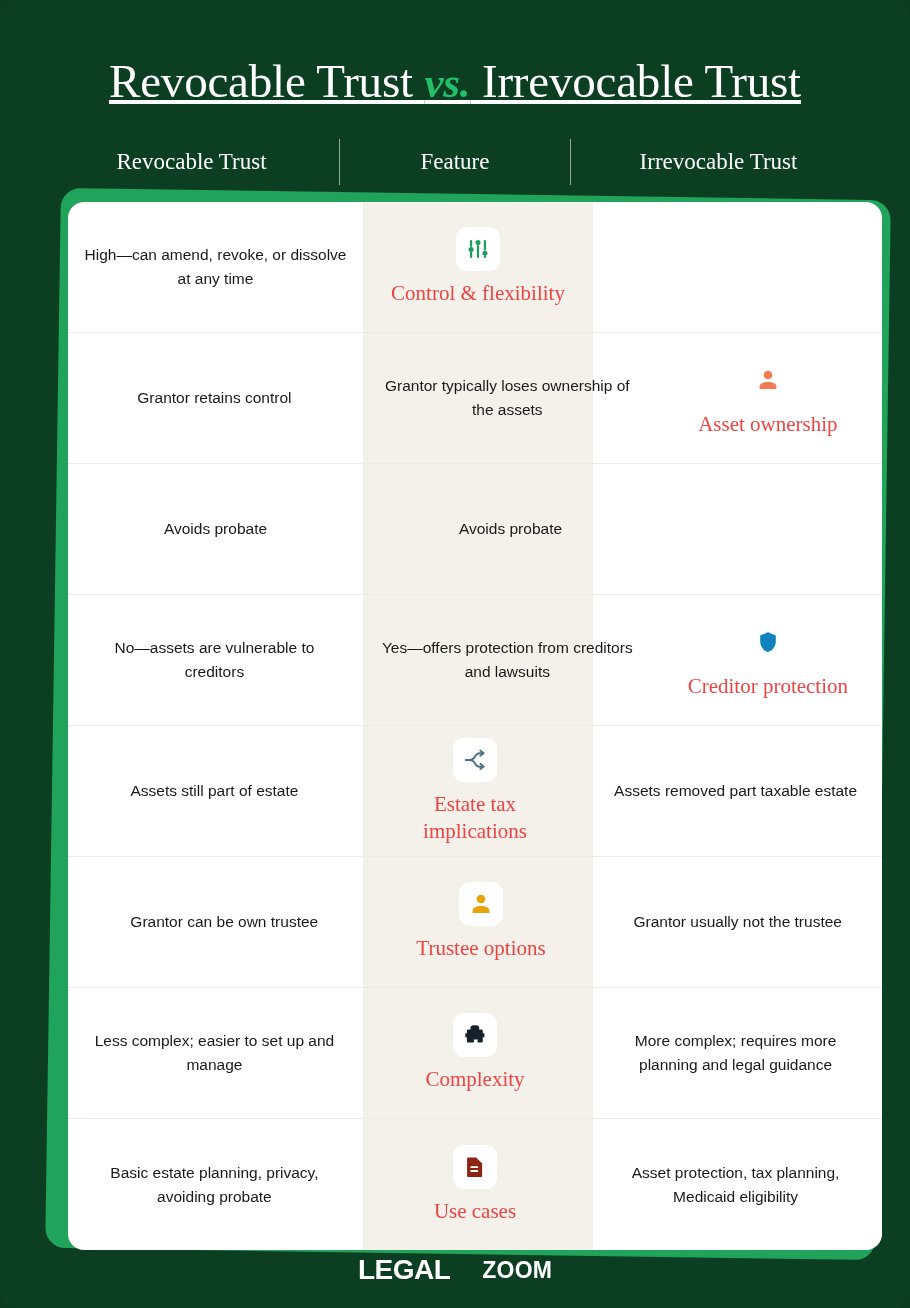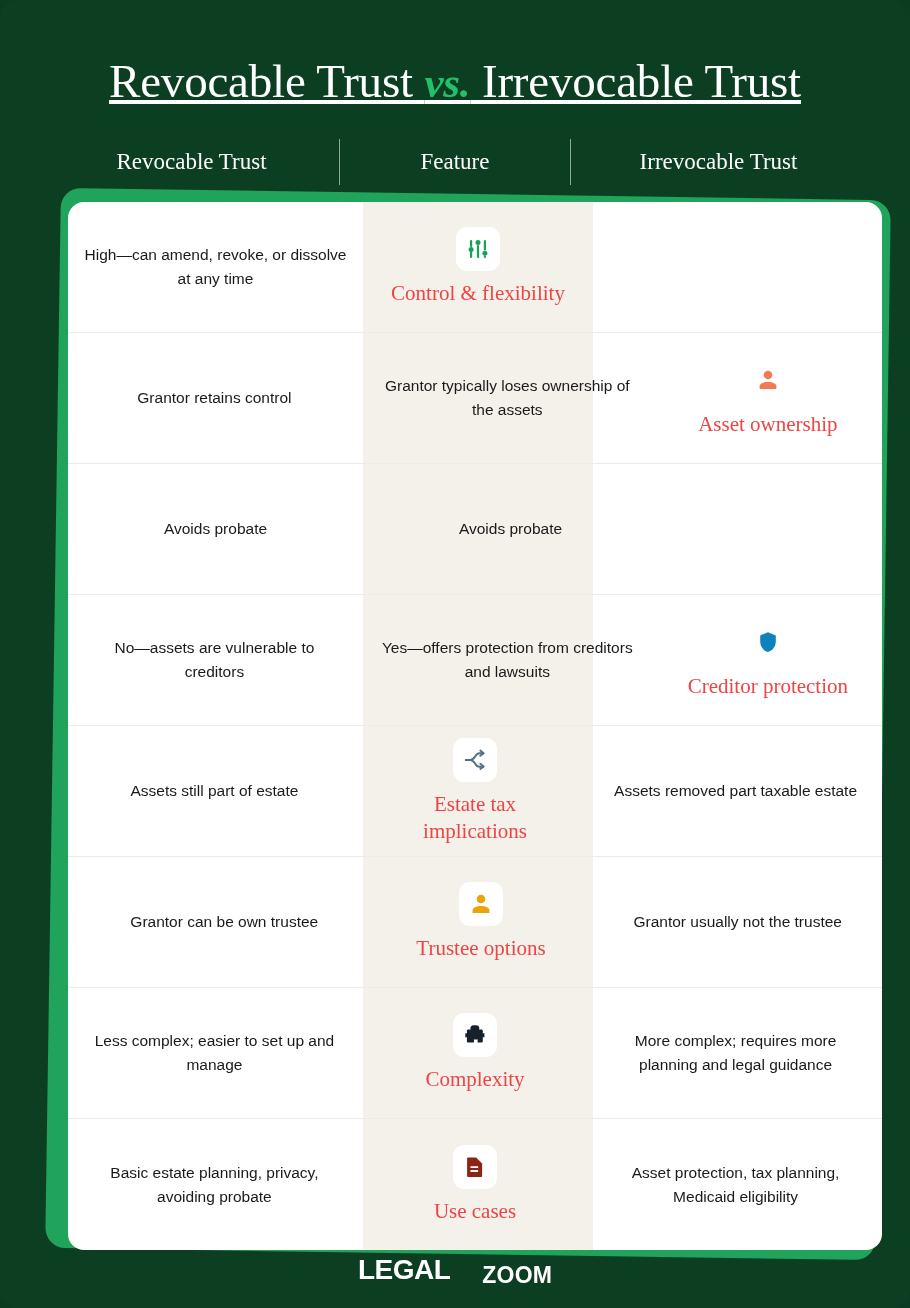--- a/index.html
+++ b/index.html
@@ -137,21 +137,21 @@
     line-height: 1.26;
     text-align: center;
     max-width: 180px;
   }
 
   
   .footer {
     position: absolute;
     left: 0; right: 0; bottom: 22px;
     display: flex;
-    align-items: flex-end;
+    align-items: flex-start;
     justify-content: center;
     color: #ffffff;
   }
   .logo-legal {
     font-size: 28px;
     font-weight: 700;
     letter-spacing: -0.5px;
   }
   .logo-zoom {
     font-size: 23px;

